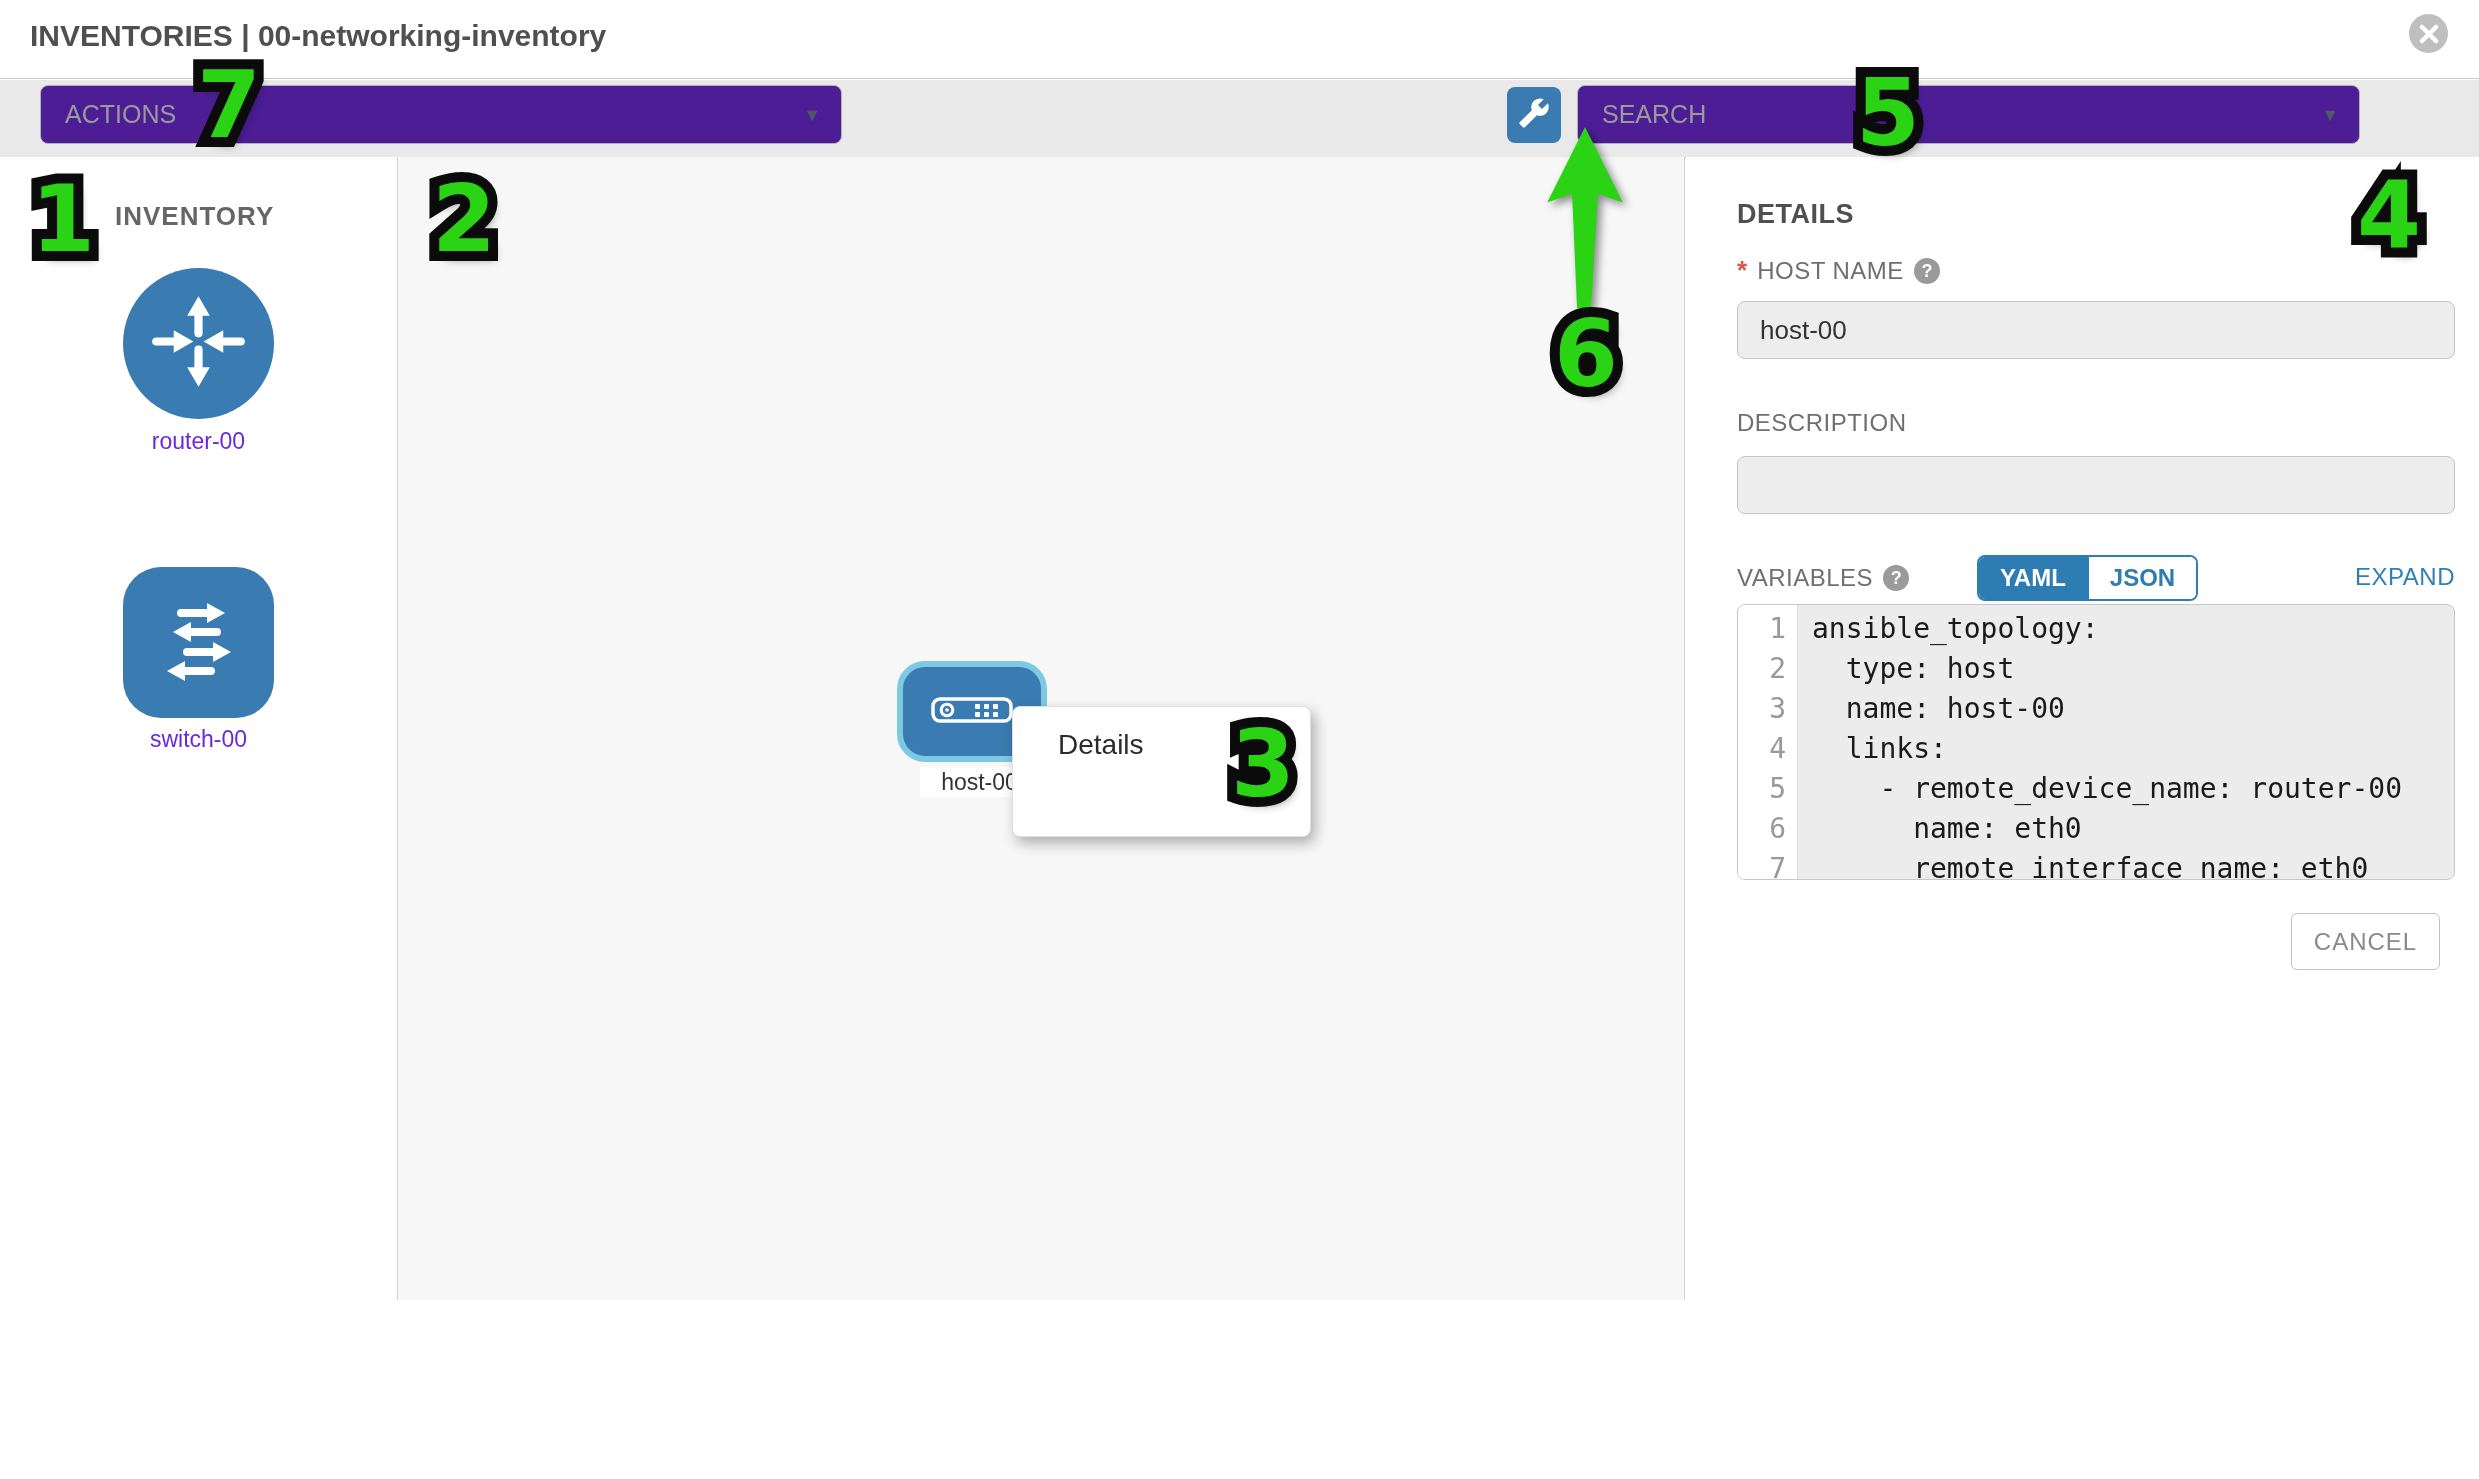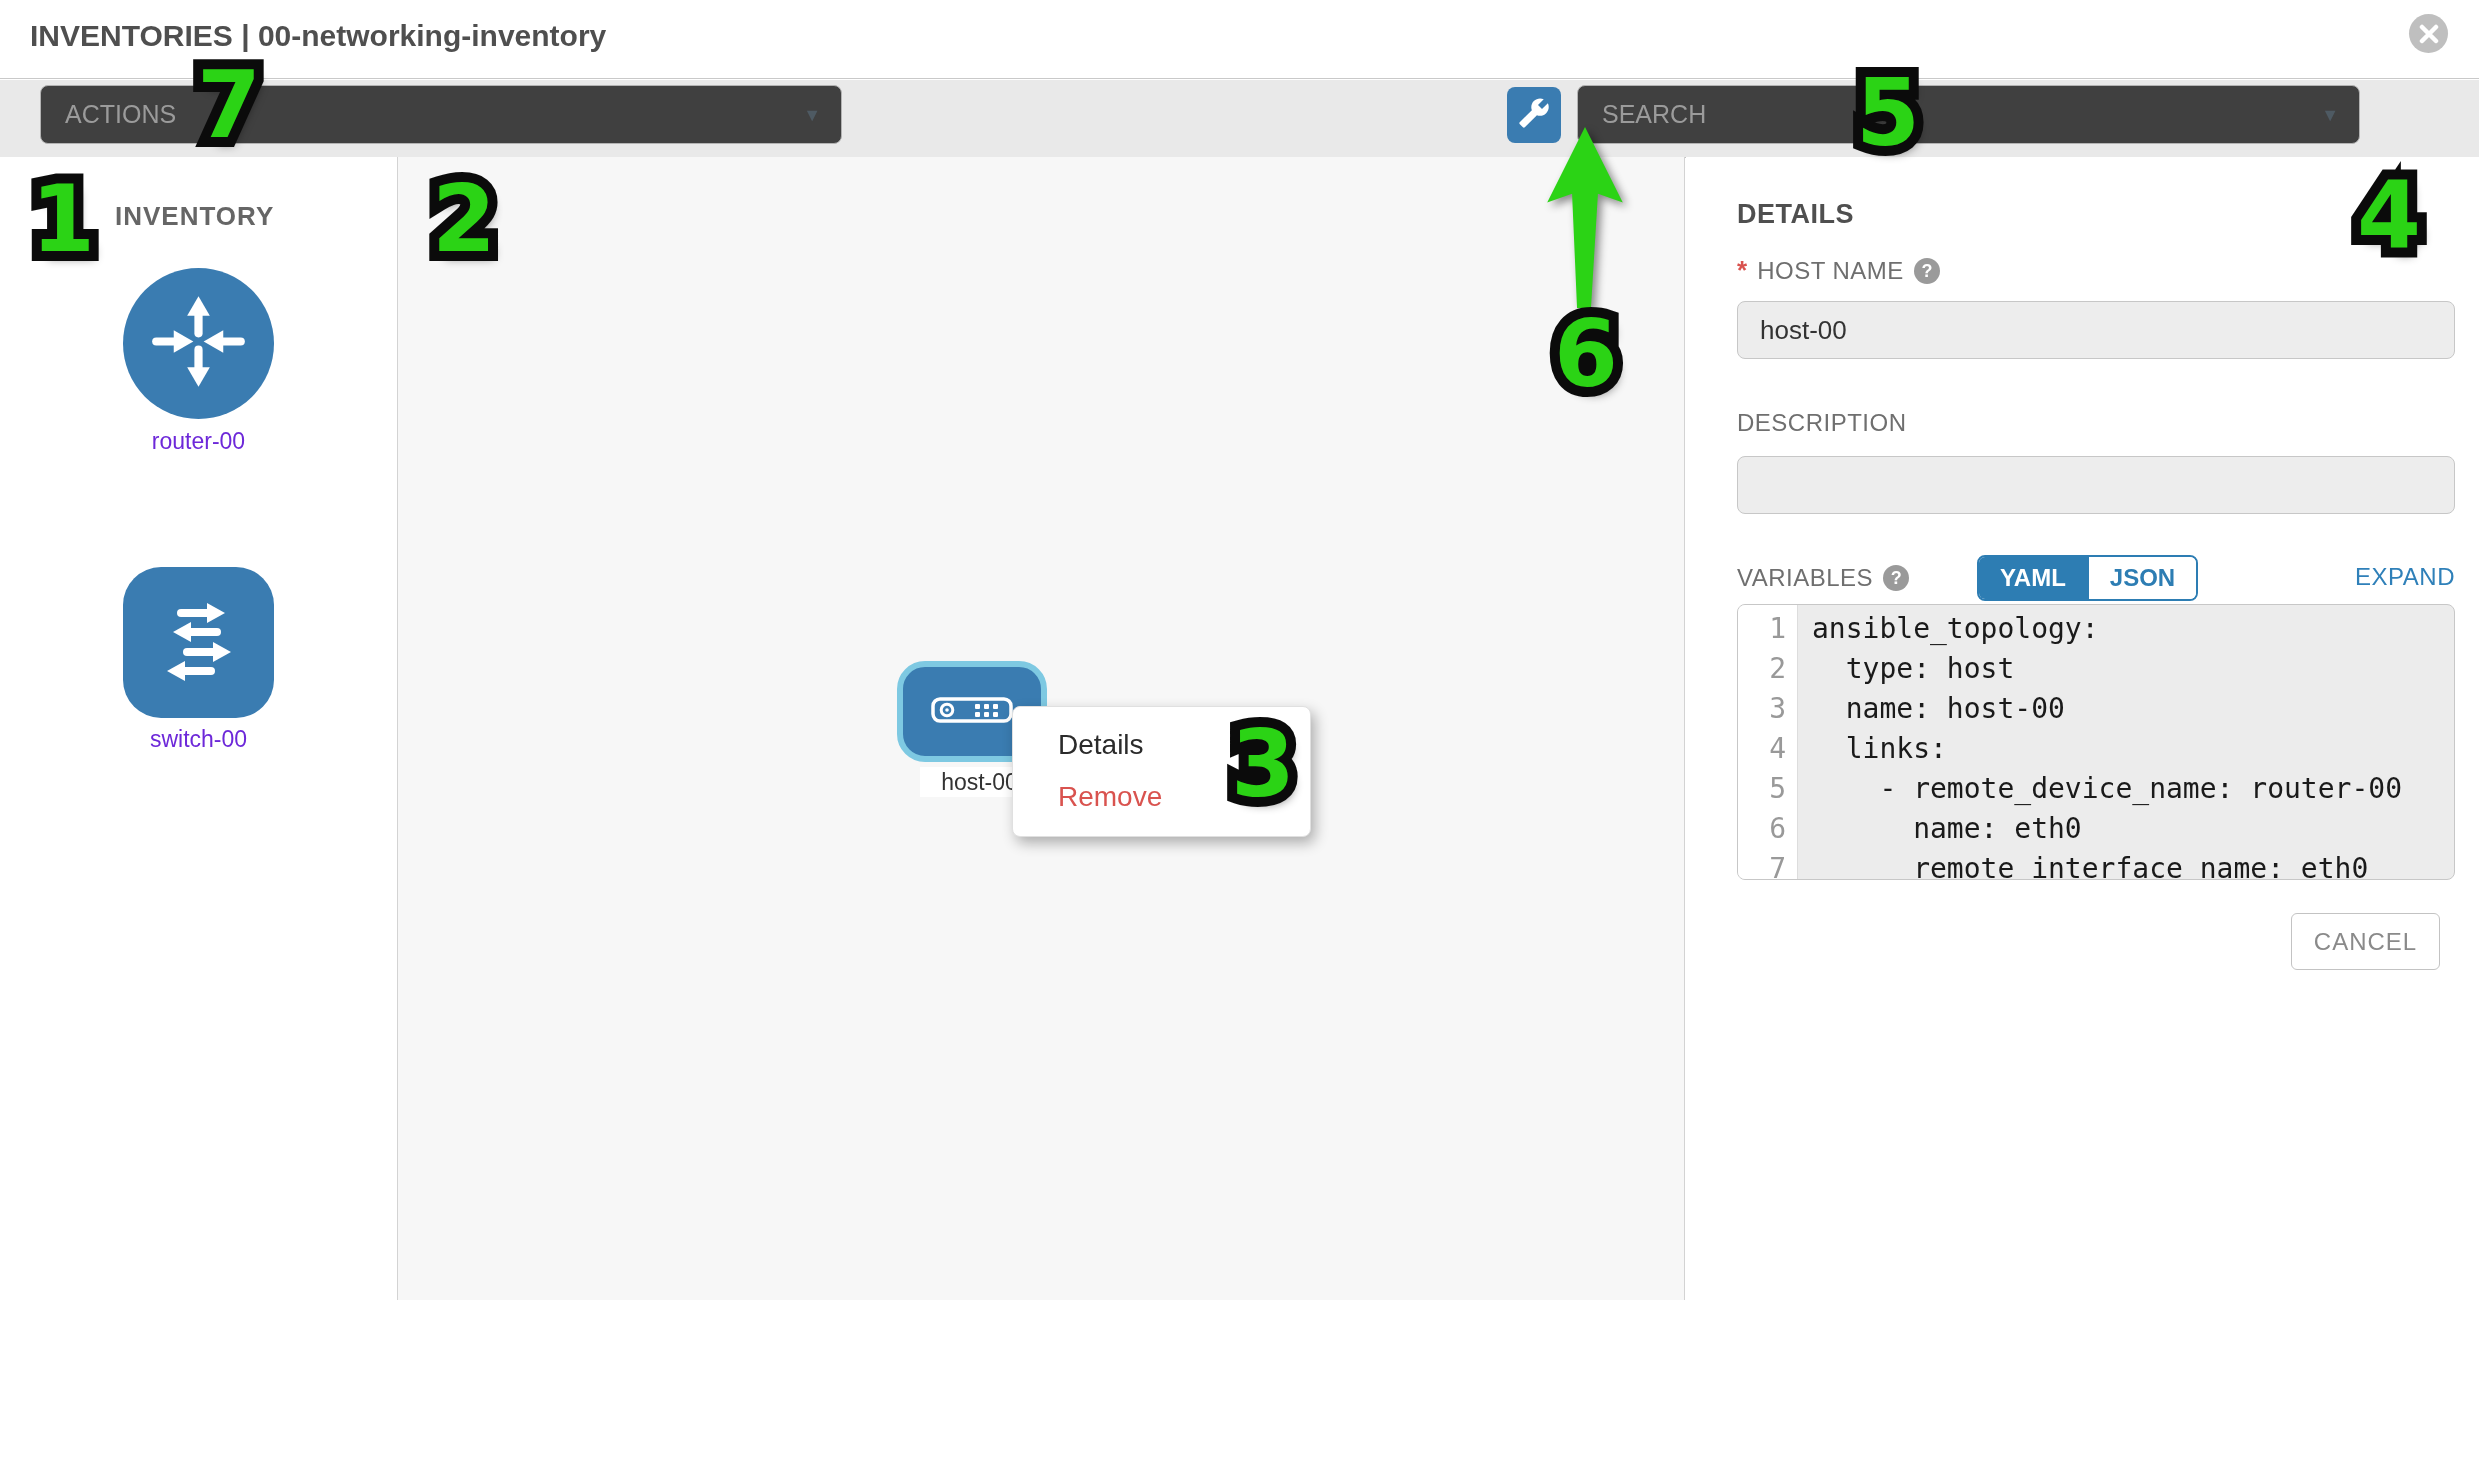--- a/index.html
+++ b/index.html
@@ -8,21 +8,21 @@
   #app { position:relative; width:2480px; height:1300px; overflow:hidden; background:#fff; }
 
   
   .header { position:absolute; left:0; top:0; width:2480px; height:79px; background:#fff; border-bottom:1px solid #c9c9c9; }
   .page-title { position:absolute; left:30px; top:19px; font-size:30px; font-weight:bold; color:#4f4f4f; }
   .close-btn { position:absolute; left:2409px; top:14px; width:39px; height:39px; border-radius:50%; background:#bfbfbf; display:flex; align-items:center; justify-content:center; cursor:pointer; }
   .close-btn svg { display:block; }
 
   
   .toolbar { position:absolute; left:0; top:80px; width:2480px; height:78px; background:#e9e9e9; border-bottom:1px solid #c2c2c2; }
-  .select-box { position:absolute; top:5px; height:59px; background:#404040; border:1px solid #b3b3b3; border-radius:8px; display:flex; align-items:center; padding:0 24px; color:#9b9b9b; font-size:25px; cursor:pointer; }
+  .select-box { position:absolute; top:5px; height:59px; background:#4c1d95; border:1px solid #b3b3b3; border-radius:8px; display:flex; align-items:center; padding:0 24px; color:#9b9b9b; font-size:25px; cursor:pointer; }
   .select-actions { left:40px; width:802px; }
   .select-search { left:1577px; width:783px; }
   .caret { position:absolute; right:20px; top:50%; transform:translateY(-50%); color:#4e5a63; font-size:18px; }
   .caret::after { content:"▼"; }
   .wrench-btn { position:absolute; left:1507px; top:7px; width:54px; height:56px; background:#3a7cb1; border-radius:8px; display:flex; align-items:center; justify-content:center; cursor:pointer; }
   .key-btn { position:absolute; left:1572px; top:12px; width:46px; height:46px; display:flex; align-items:center; justify-content:center; cursor:pointer; background:transparent; border:none; }
 
   
   .sidebar { position:absolute; left:0; top:157px; width:398px; height:1322px; background:#fff; border-right:1px solid #d3d3d3; }
   .sidebar-heading { position:absolute; left:115px; top:44px; font-size:26px; font-weight:bold; color:#666; letter-spacing:1px; }
@@ -183,21 +183,20 @@
           <rect x="44" y="15" width="5" height="5" rx="1" fill="#fff"></rect>
             <rect x="53" y="15" width="5" height="5" rx="1" fill="#fff"></rect>
             <rect x="62" y="15" width="5" height="5" rx="1" fill="#fff"></rect>
         </svg>
       </span>
     </div>
     <div class="host-node-label">host-00</div>
 
     <div class="context-menu">
       <div class="menu-item menu-item-details">Details</div>
-      <div class="menu-item menu-item-remove">Remove</div>
     </div>
 
     <div class="zoom-panel">
       <div class="zoom-value">120%</div>
       <div class="zoom-out">−</div>
       <div class="zoom-track"></div>
       <div class="zoom-thumb"></div>
       <div class="zoom-in">+</div>
     </div>
   </div>

